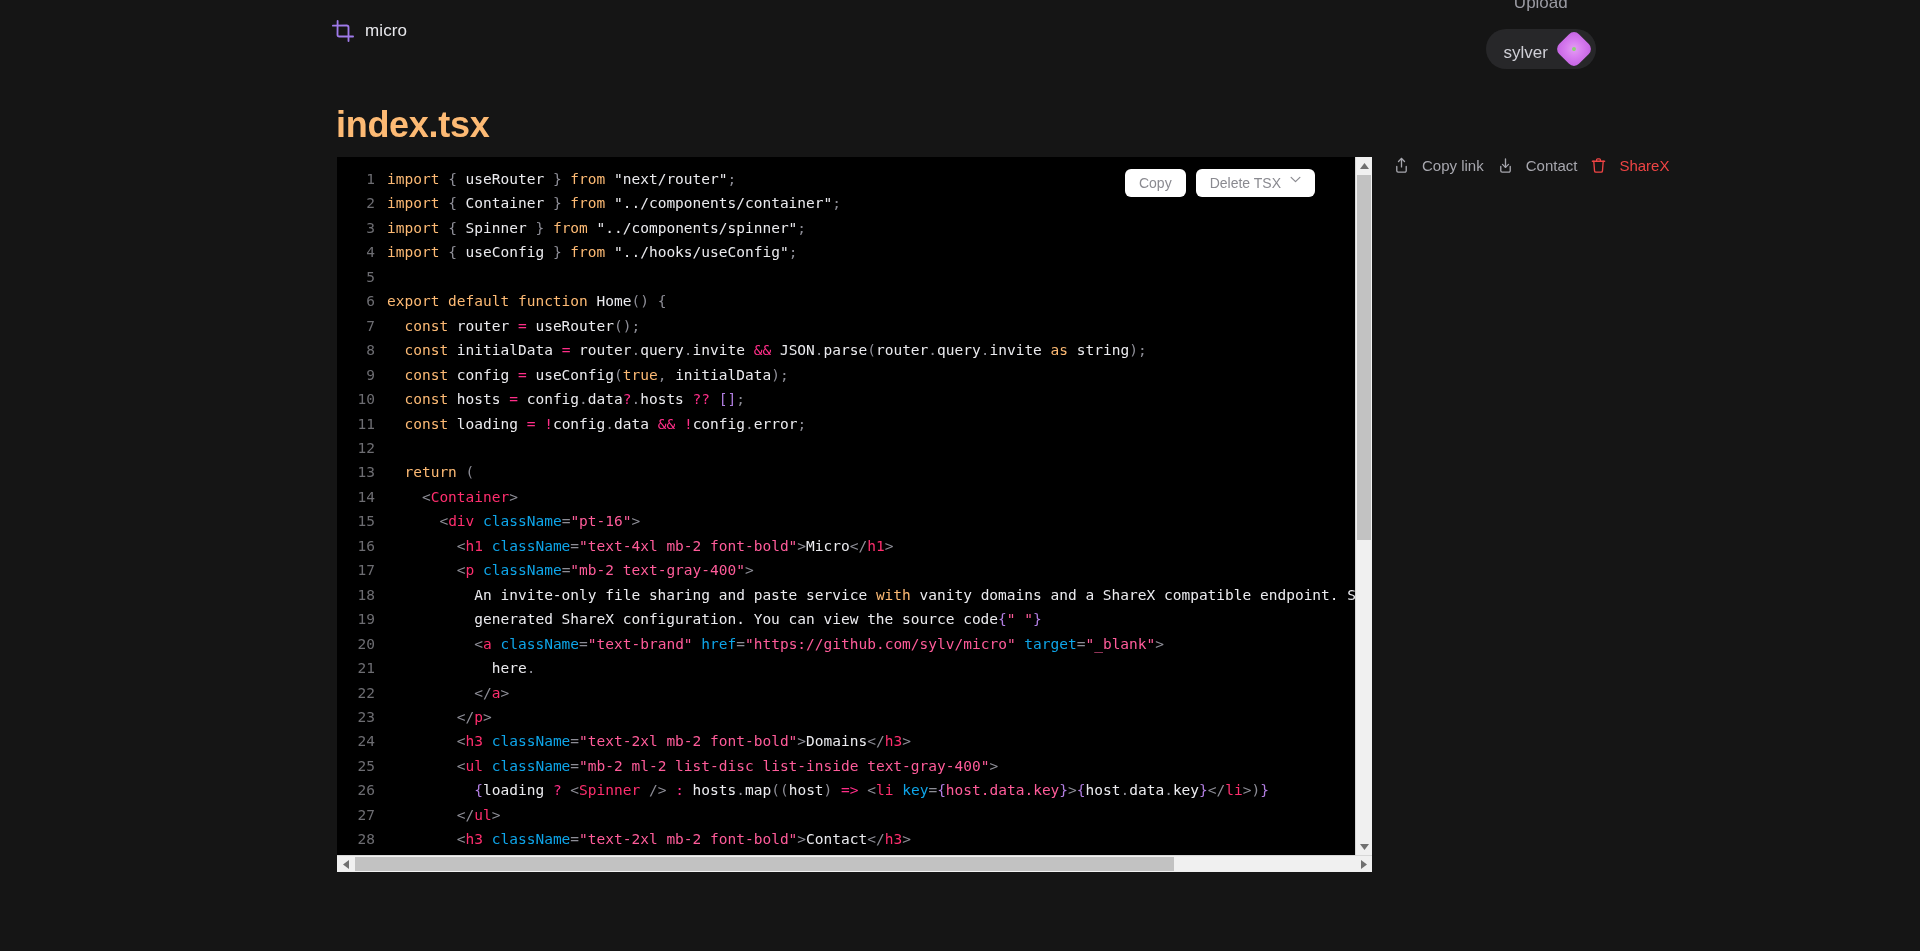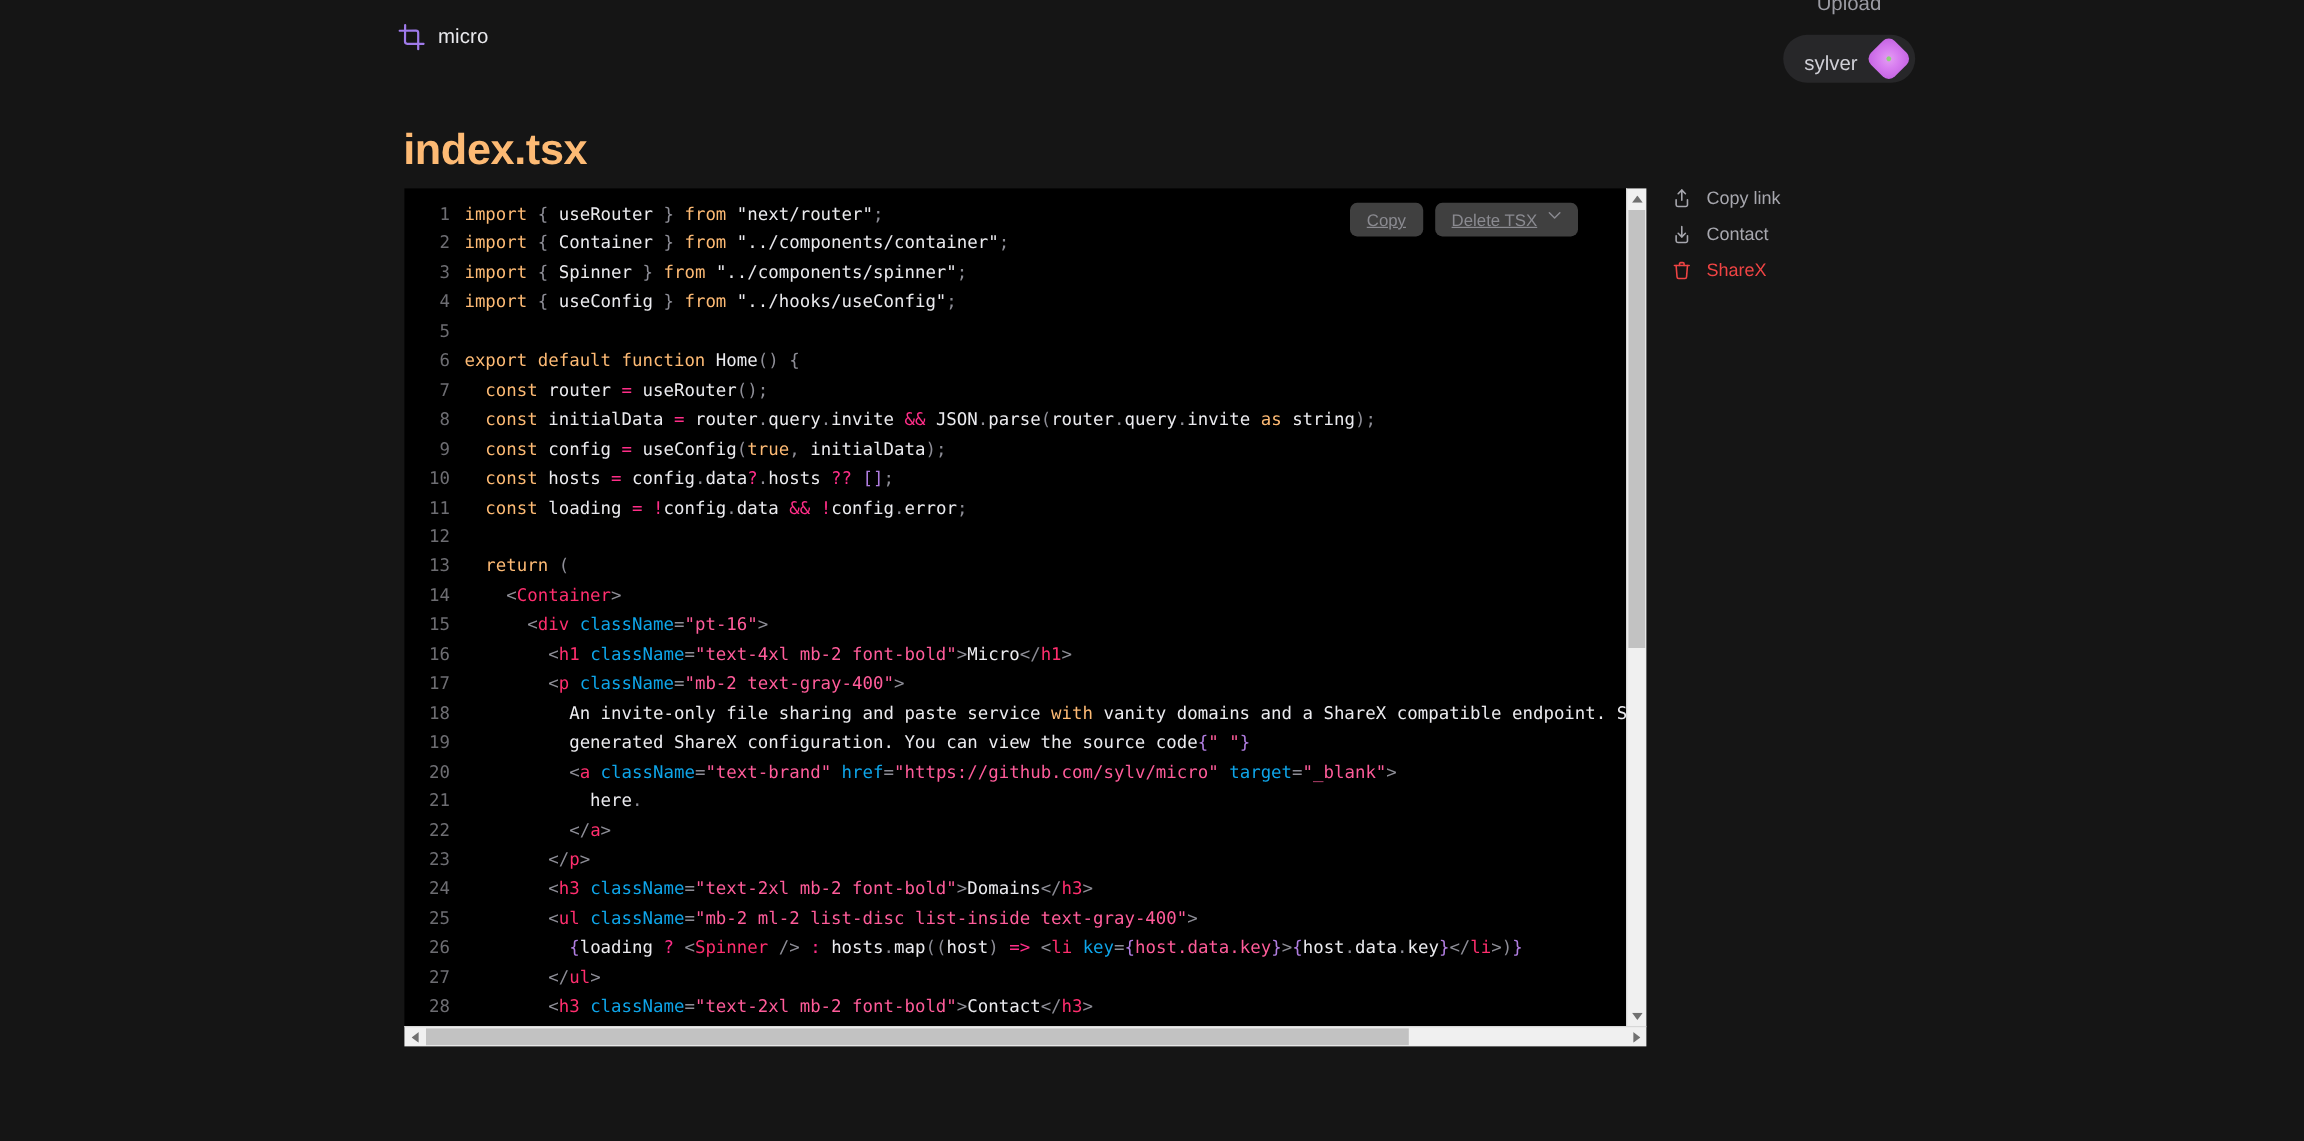--- a/index.html
+++ b/index.html
@@ -95,33 +95,32 @@
   }
   .code-toolbar {
     position: absolute;
     top: 12px; right: 57px;
     display: flex;
     align-items: center;
     gap: 10px;
     z-index: 5;
   }
   .tb-btn {
-    background: #404040;
+    background: #ffffff;
     border: none;
     border-radius: 6px;
     color: #8a8a90;
     font-size: 14px;
     font-family: "Liberation Sans", sans-serif;
     padding: 7px 14px;
     cursor: pointer;
     line-height: 1;
     display: flex;
     align-items: flex-start;
     gap: 9px;
-    text-decoration: underline;
   }
   .chev { width: 11px; height: 7px; display: block; }
 
   .code-scroll {
     position: absolute;
     left: 0; top: 0;
     width: 1018px; height: 698px;
     overflow: hidden;
   }
   .code-lines {
@@ -199,21 +198,21 @@
     background: #c2c2c2;
     cursor: pointer;
   }
   .tri { display: block; }
 
   
   .side-actions {
     position: absolute;
     left: 1393px; top: 157px;
     display: flex;
-    flex-direction: column;
+    flex-direction: row;
     gap: 13px;
   }
   .action {
     display: flex;
     align-items: center;
     gap: 12px;
     cursor: pointer;
     font-size: 15px;
     color: #a7a7ae;
     line-height: 1;

